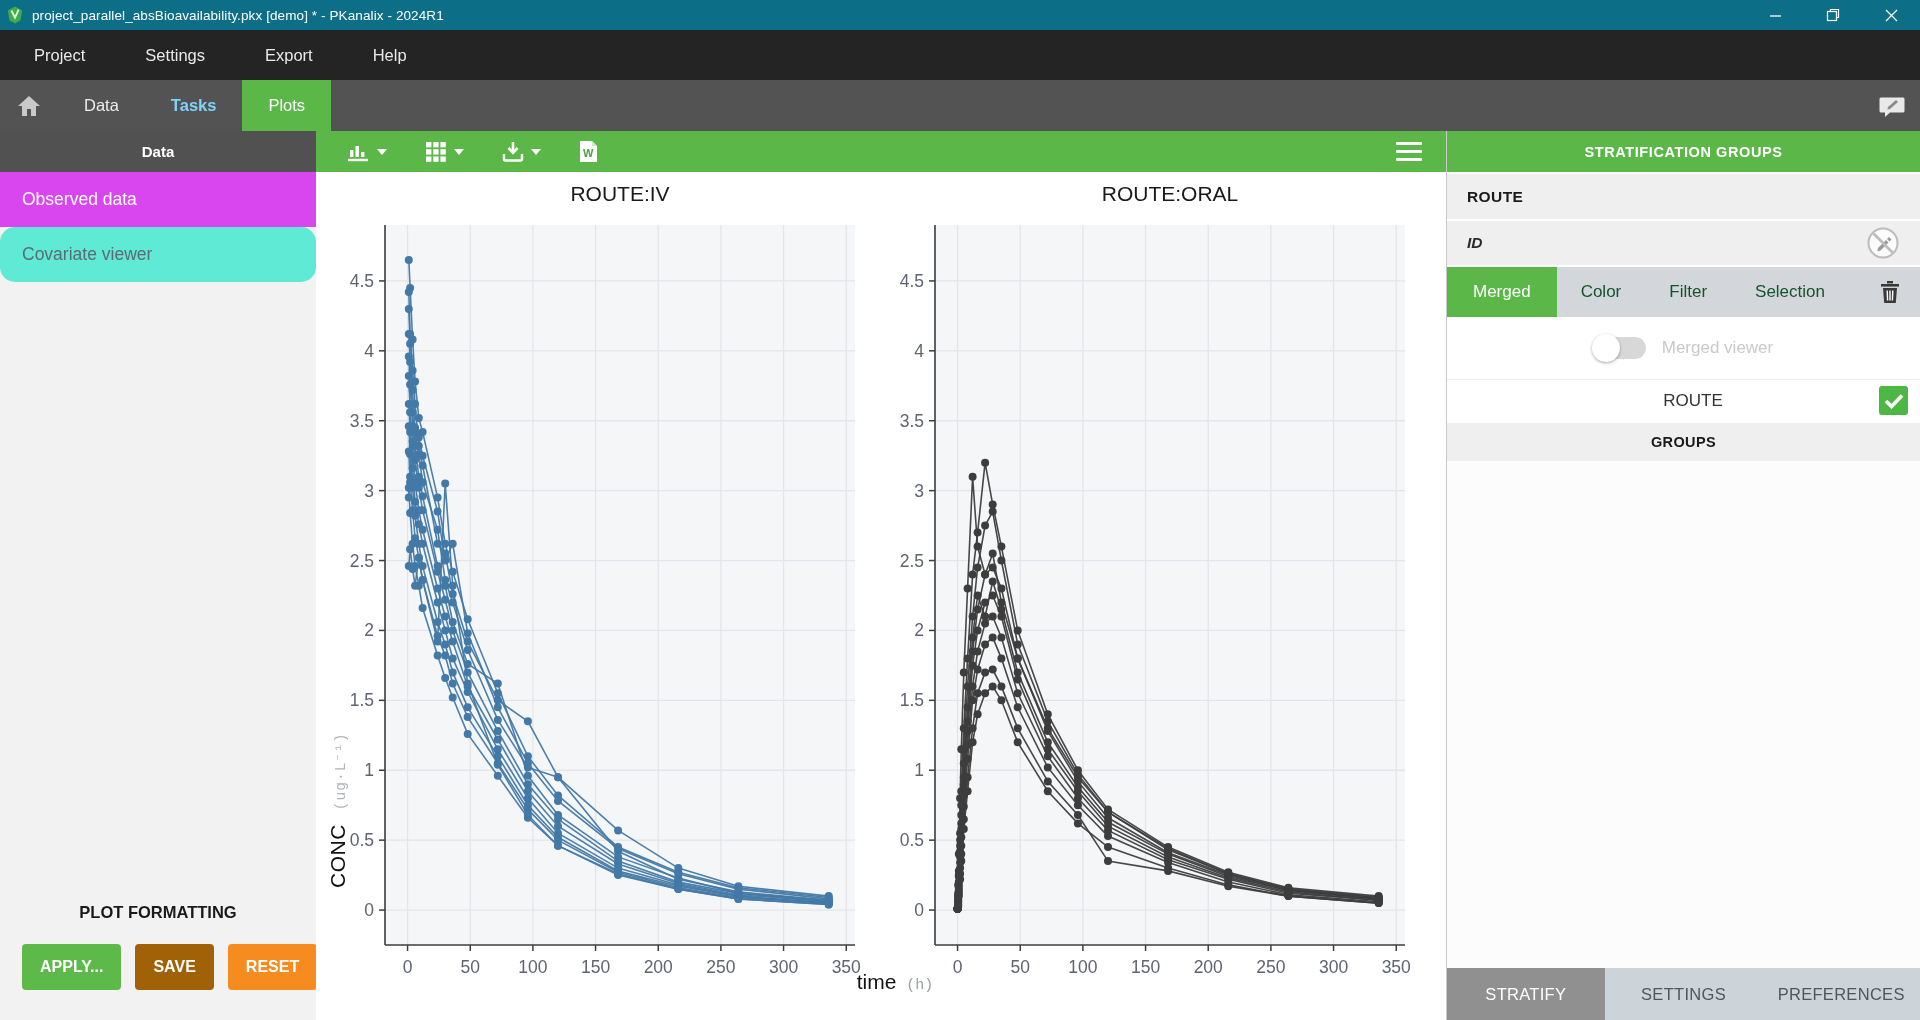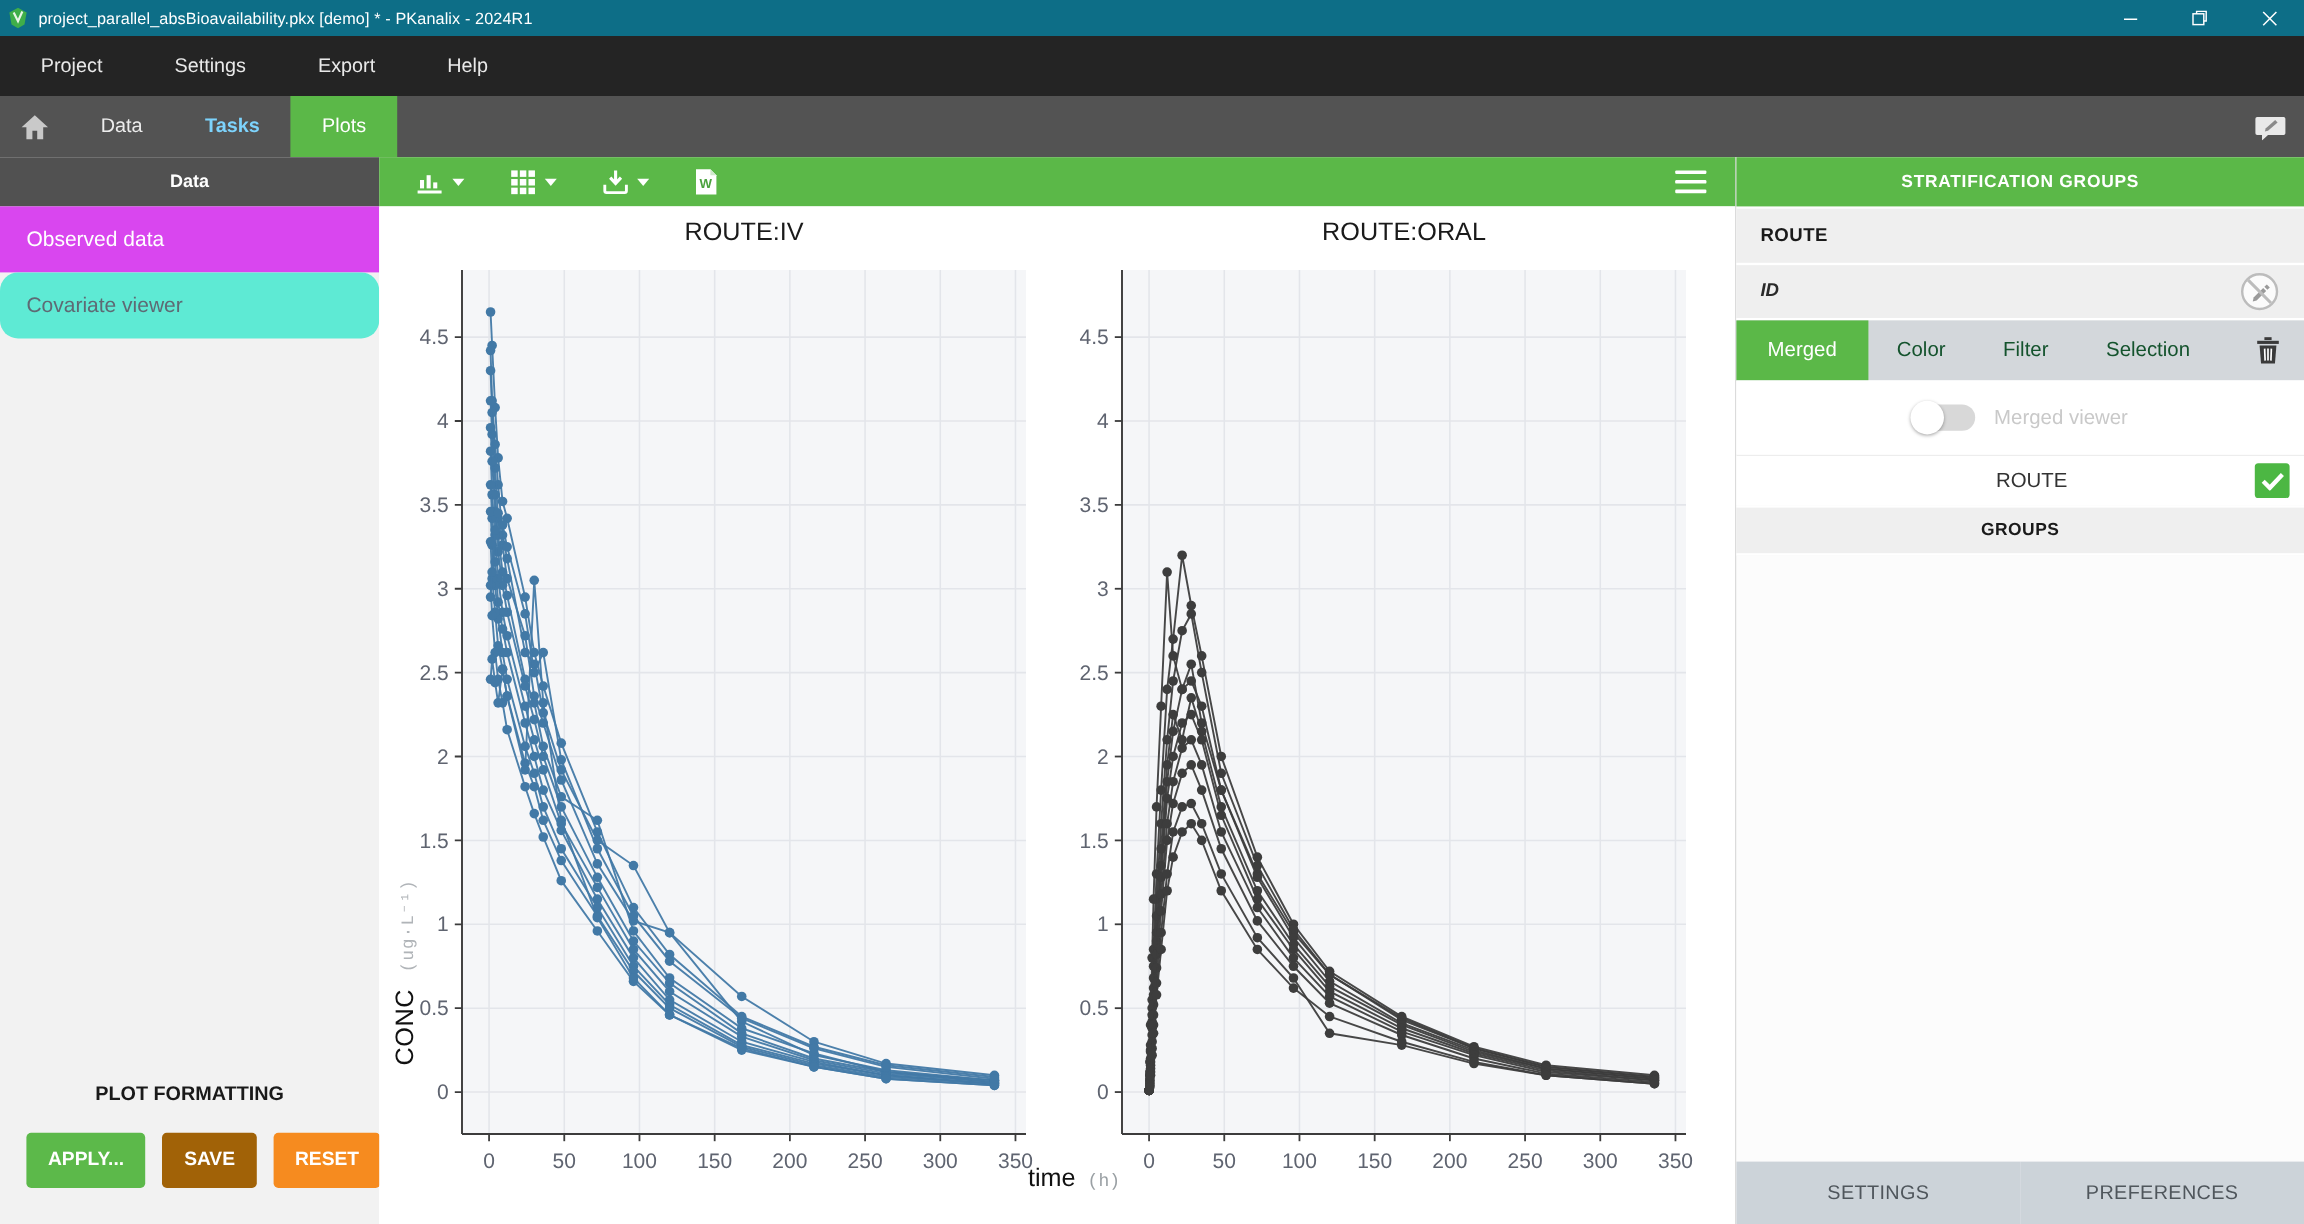--- a/index.html
+++ b/index.html
@@ -807,19 +807,20 @@
         <div class="checkbox">
           <svg width="20" height="16" viewBox="0 0 20 16">
             <path d="M2 8 L7.5 13.5 L18 2.5" fill="none" stroke="#fff" stroke-width="3.6"></path>
           </svg>
         </div>
       </div>
 
       <div class="rp-groups">GROUPS</div>
 
       <div class="rp-bottom">
+        <div class="rp-bottom-tab active">STRATIFY</div>
         <div class="rp-bottom-tab">SETTINGS</div>
         <div class="rp-bottom-tab">PREFERENCES</div>
       </div>
     </div>
 
   </div>
 </div>
 
 </body></html>

